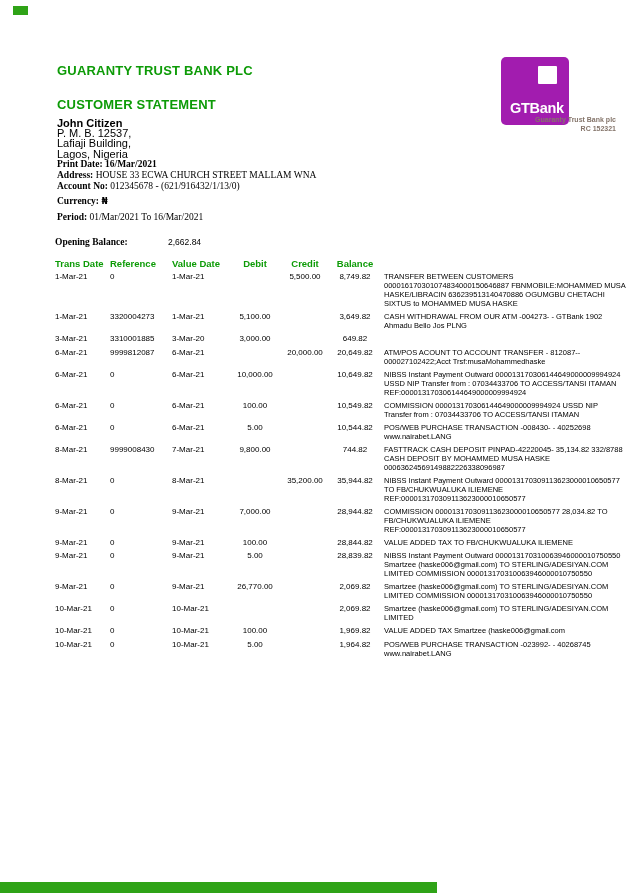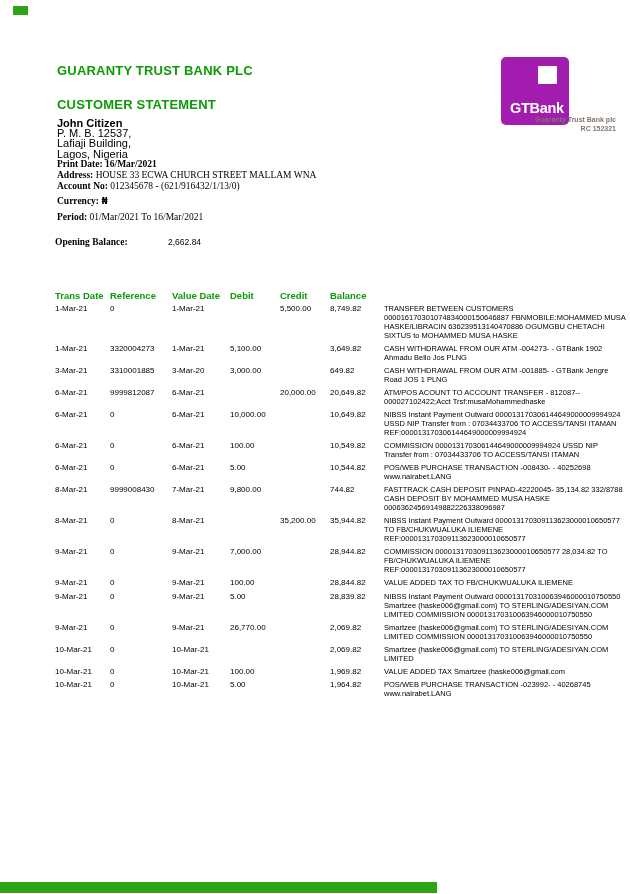--- a/index.html
+++ b/index.html
@@ -29,23 +29,23 @@
 
   
   .logo-box { position: absolute; left: 501px; top: 57px; width: 68px; height: 68px; background: #a21caf; border-radius: 5px; }
   .logo-white-sq { position: absolute; left: 37px; top: 9px; width: 19px; height: 18px; background: #ffffff; border-radius: 1px; }
   .logo-text { position: absolute; left: 9px; bottom: 9px; color: #fff; font-weight: bold; font-size: 14.5px; letter-spacing: -0.3px; }
   .logo-caption { position: absolute; right: 14px; top: 115px; text-align: right; color: #85756B; font-size: 7px; font-weight: bold; line-height: 9px; }
 
   
   .txn-table { position: absolute; left: 55px; top: 258px; width: 572px; }
   .trow { display: grid; grid-template-columns: 55px 62px 58px 50px 50px 50px 247px; margin-bottom: 4px; }
-  .thead { font-size: 9.5px; font-weight: bold; color: #0D9B07; margin-bottom: 3px; margin-top: 32px; }
+  .thead { font-size: 9.5px; font-weight: bold; color: #0D9B07; margin-bottom: 3px; }
   .cell { font-size: 8px; line-height: 9.5px; }
-  .num { text-align: left; }
+  .num { text-align: center; }
   .remarks { padding-left: 4px; font-size: 7.5px; line-height: 9px; word-wrap: break-word; }
 
   
   .footer-bar { position: absolute; left: 0; top: 882px; width: 437px; height: 11px; background: #2FA317; }
   .footer-brand { position: absolute; right: 13px; top: 855px; font-size: 18.5px; letter-spacing: -0.4px; font-weight: 500; }
   .footer-brand .dark { color: #3B3B3B; }
   .footer-brand .green { color: #8CB412; }
 </style>
 </head>
 <body>
@@ -122,21 +122,20 @@
       <span class="cell remarks">CASH WITHDRAWAL FROM OUR ATM -004273- - GTBank 1902 Ahmadu Bello Jos PLNG</span>
     </div>
 
     <div class="trow">
       <span class="cell">3-Mar-21</span>
       <span class="cell">3310001885</span>
       <span class="cell">3-Mar-20</span>
       <span class="cell num">3,000.00</span>
       <span class="cell num"></span>
       <span class="cell num">649.82</span>
-      <span class="cell remarks">CASH WITHDRAWAL FROM OUR ATM -001885- - GTBank Jengre Road JOS 1 PLNG</span>
     </div>
 
     <div class="trow">
       <span class="cell">6-Mar-21</span>
       <span class="cell">9999812087</span>
       <span class="cell">6-Mar-21</span>
       <span class="cell num"></span>
       <span class="cell num">20,000.00</span>
       <span class="cell num">20,649.82</span>
       <span class="cell remarks">ATM/POS ACOUNT TO ACCOUNT TRANSFER - 812087-- 000027102422;Acct  Trsf:musaMohammedhaske</span>

